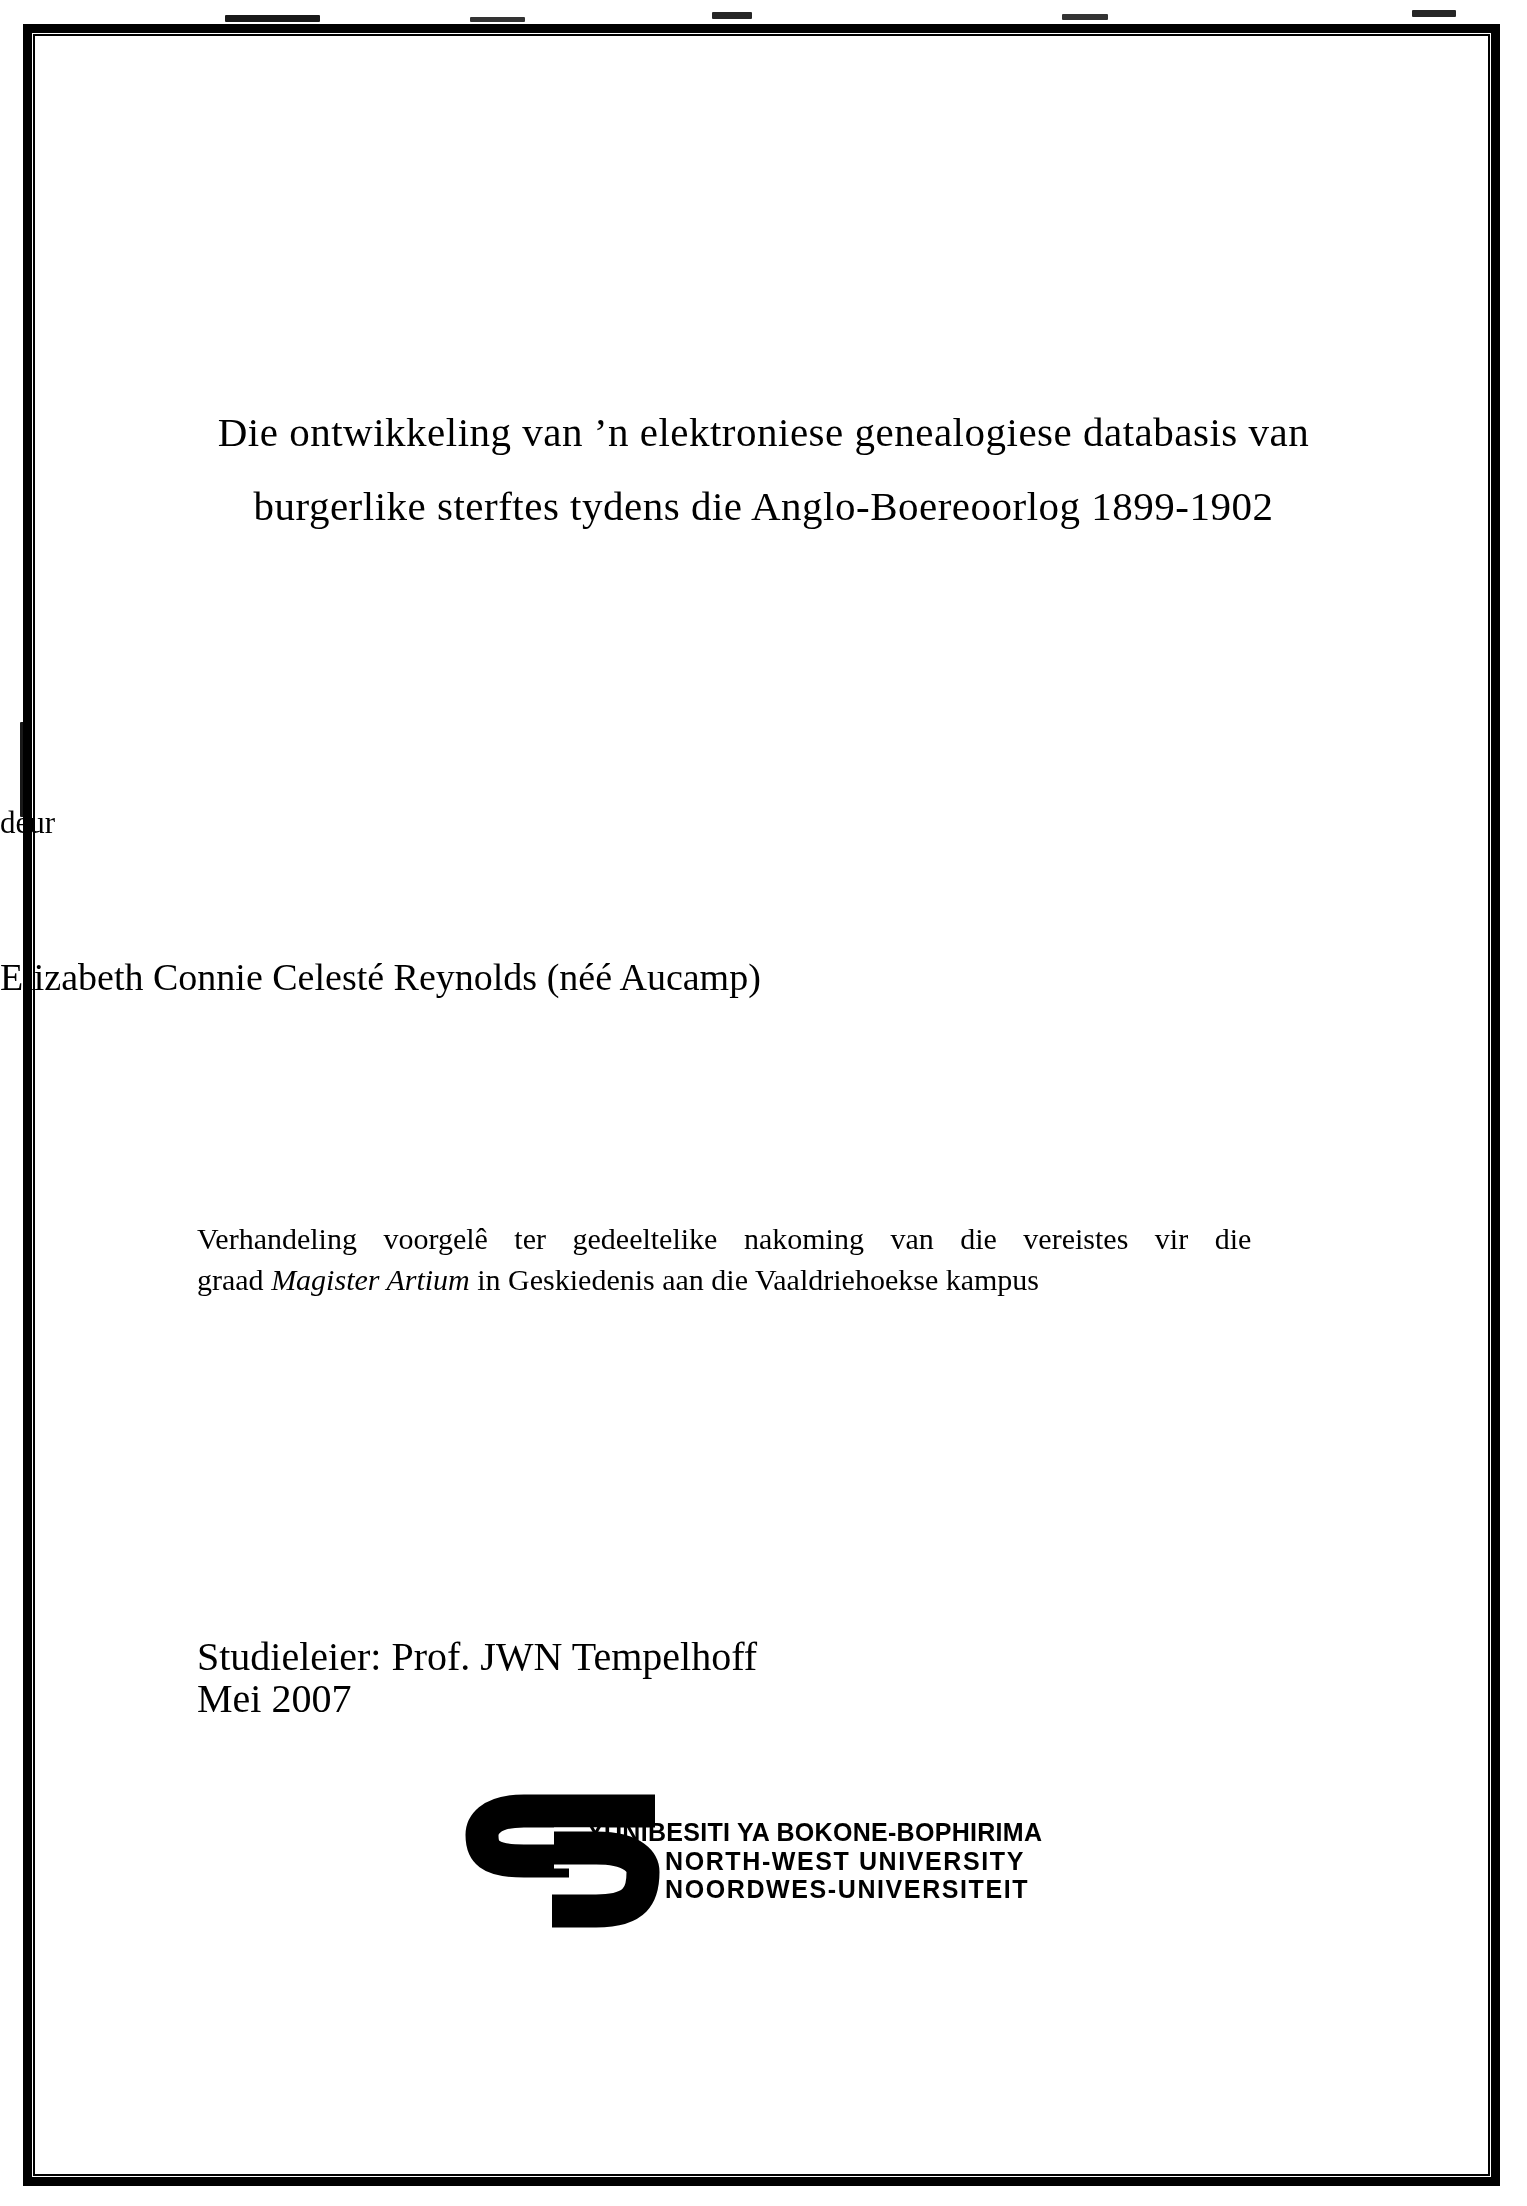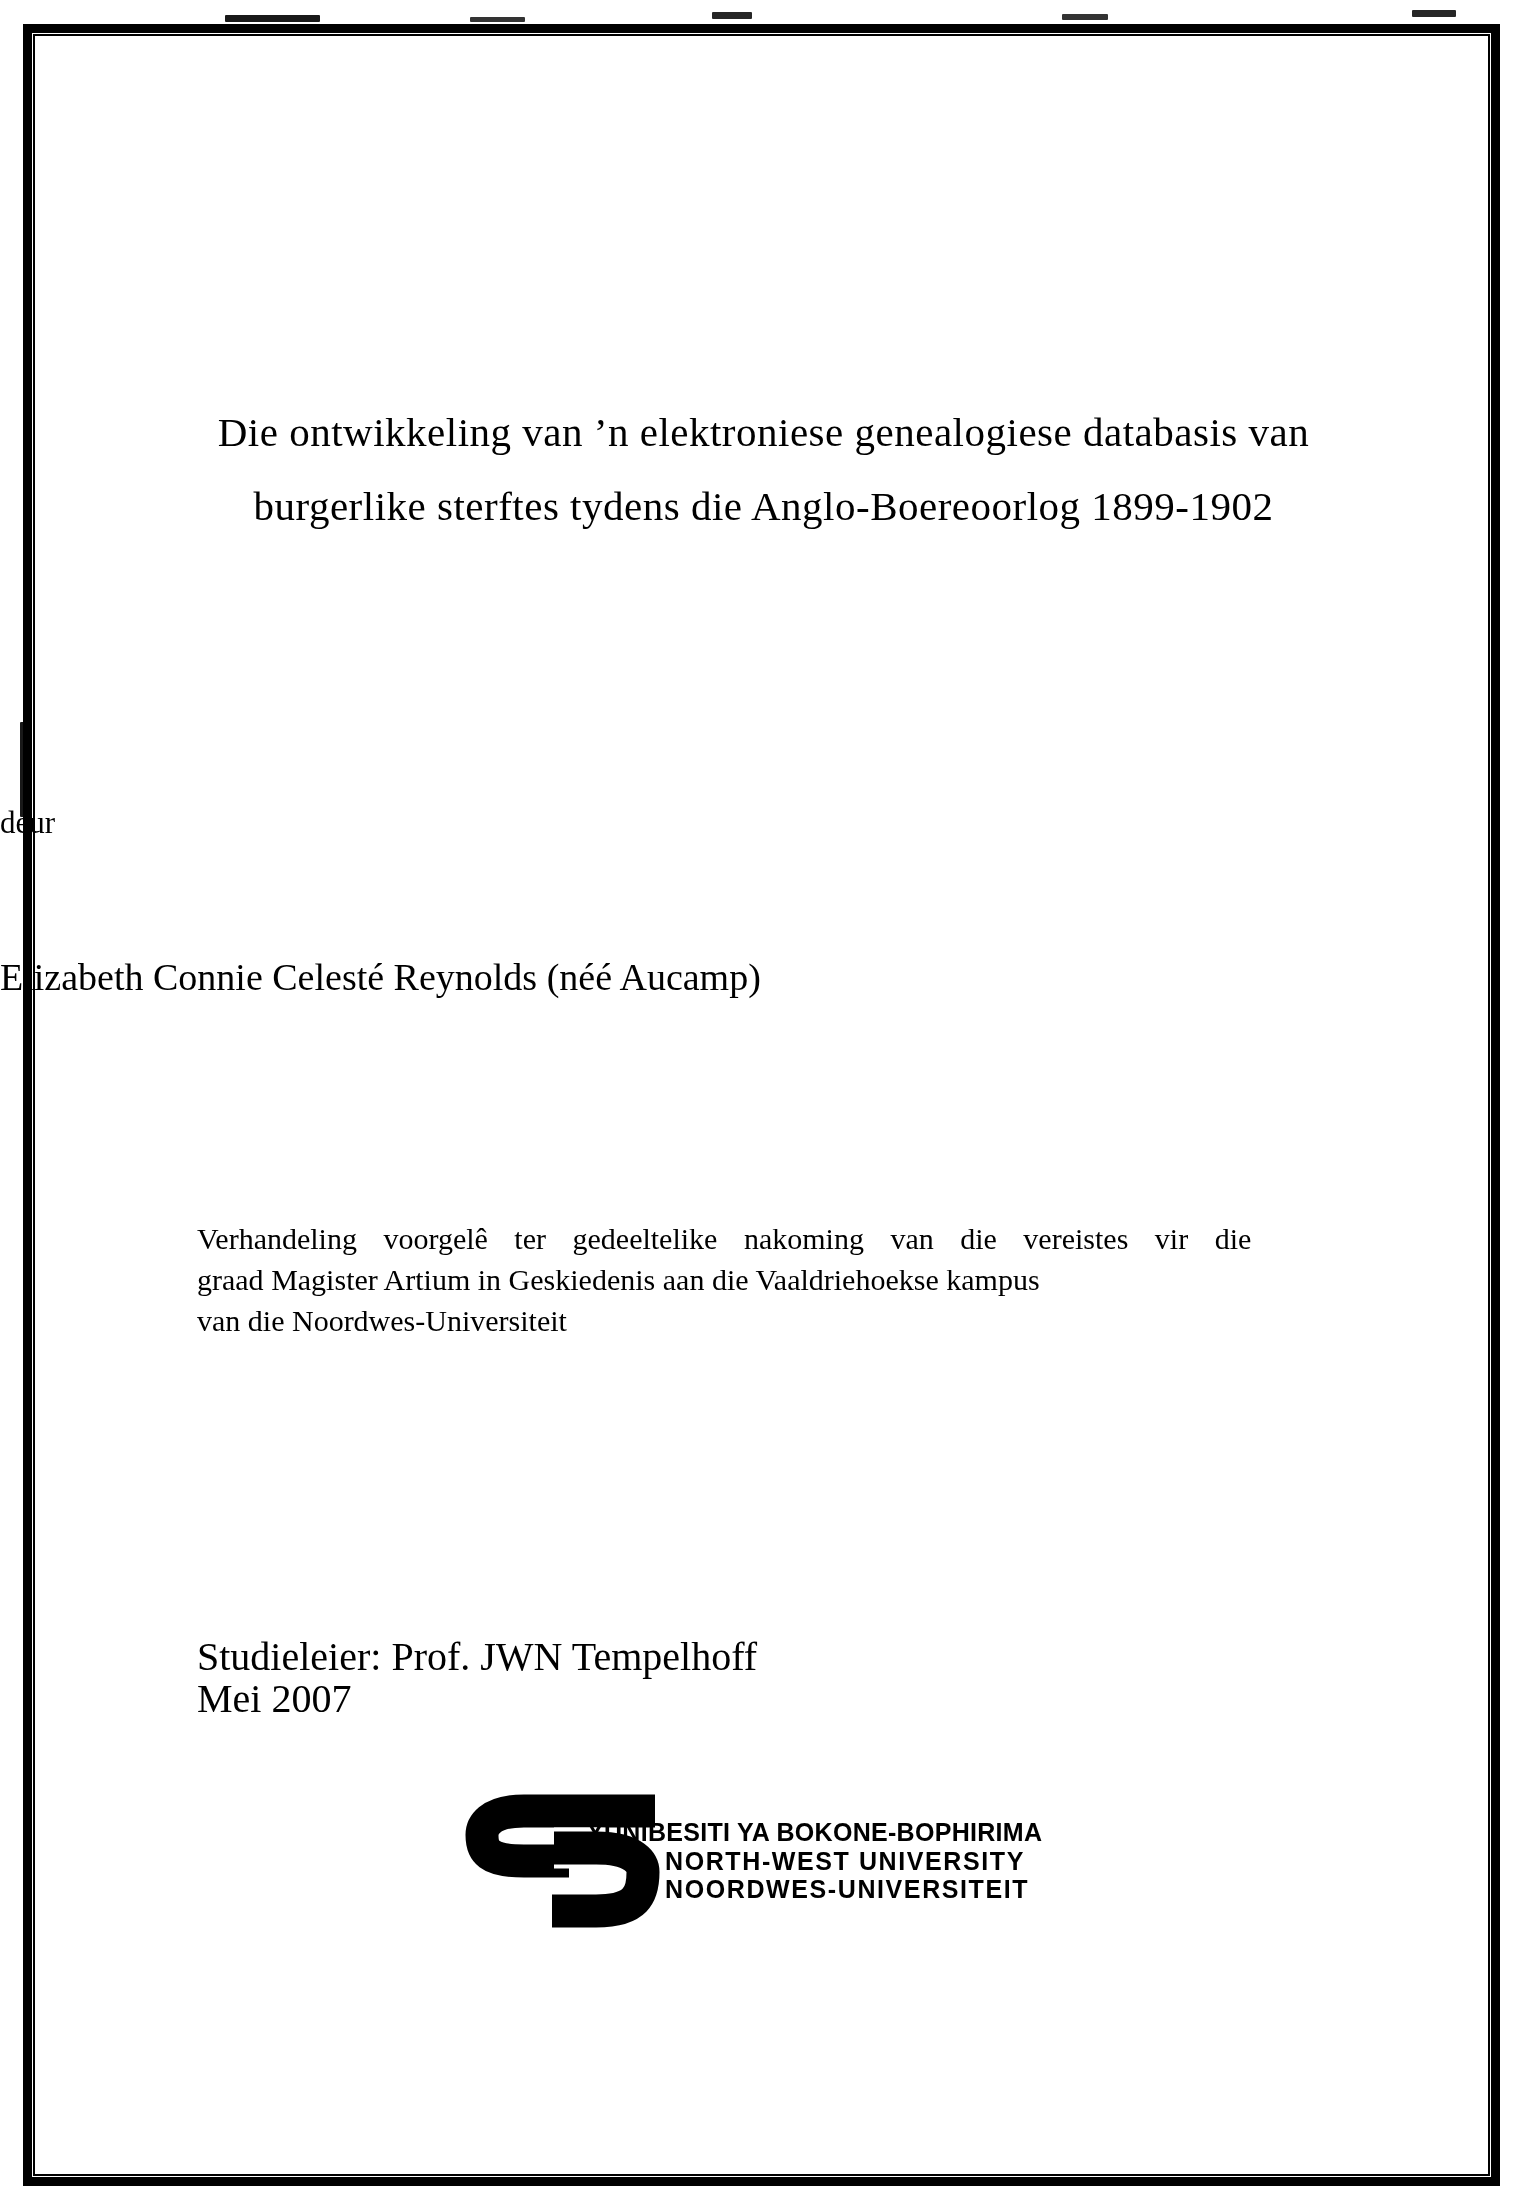--- a/index.html
+++ b/index.html
@@ -61,21 +61,21 @@
   }
   .statement {
     position: absolute;
     left: 197px;
     width: 1166px;
     top: 1218px;
     font-size: 30px;
     line-height: 41px;
   }
   .statement .justified { word-spacing: 19px; }
-  .statement .em { }
+  .statement .em { font-style: italic; }
   .supervisor-block {
     position: absolute;
     left: 197px;
     top: 1636px;
     font-size: 40px;
     line-height: 42px;
   }
   .logo {
     position: absolute;
     left: 466px;
@@ -121,21 +121,20 @@
 
   <div class="byline">deur</div>
 
   <div class="author">Elizabeth Connie Celesté Reynolds (néé Aucamp)</div>
 
   <div class="statement">
     <div>
       <span class="justified">Verhandeling voorgelê ter gedeeltelike nakoming van die vereistes vir die</span>
     </div>
     <div><span>graad </span><span class="em">Magister Artium</span><span> in Geskiedenis aan die Vaaldriehoekse kampus</span></div>
-    <div>van die Noordwes-Universiteit</div>
   </div>
 
   <div class="supervisor-block">
     <div>Studieleier: Prof. JWN Tempelhoff</div>
     <div>Mei 2007</div>
   </div>
 
   <div class="logo">
     <svg width="195" height="135" viewBox="0 0 195 135" xmlns="http://www.w3.org/2000/svg">
 

